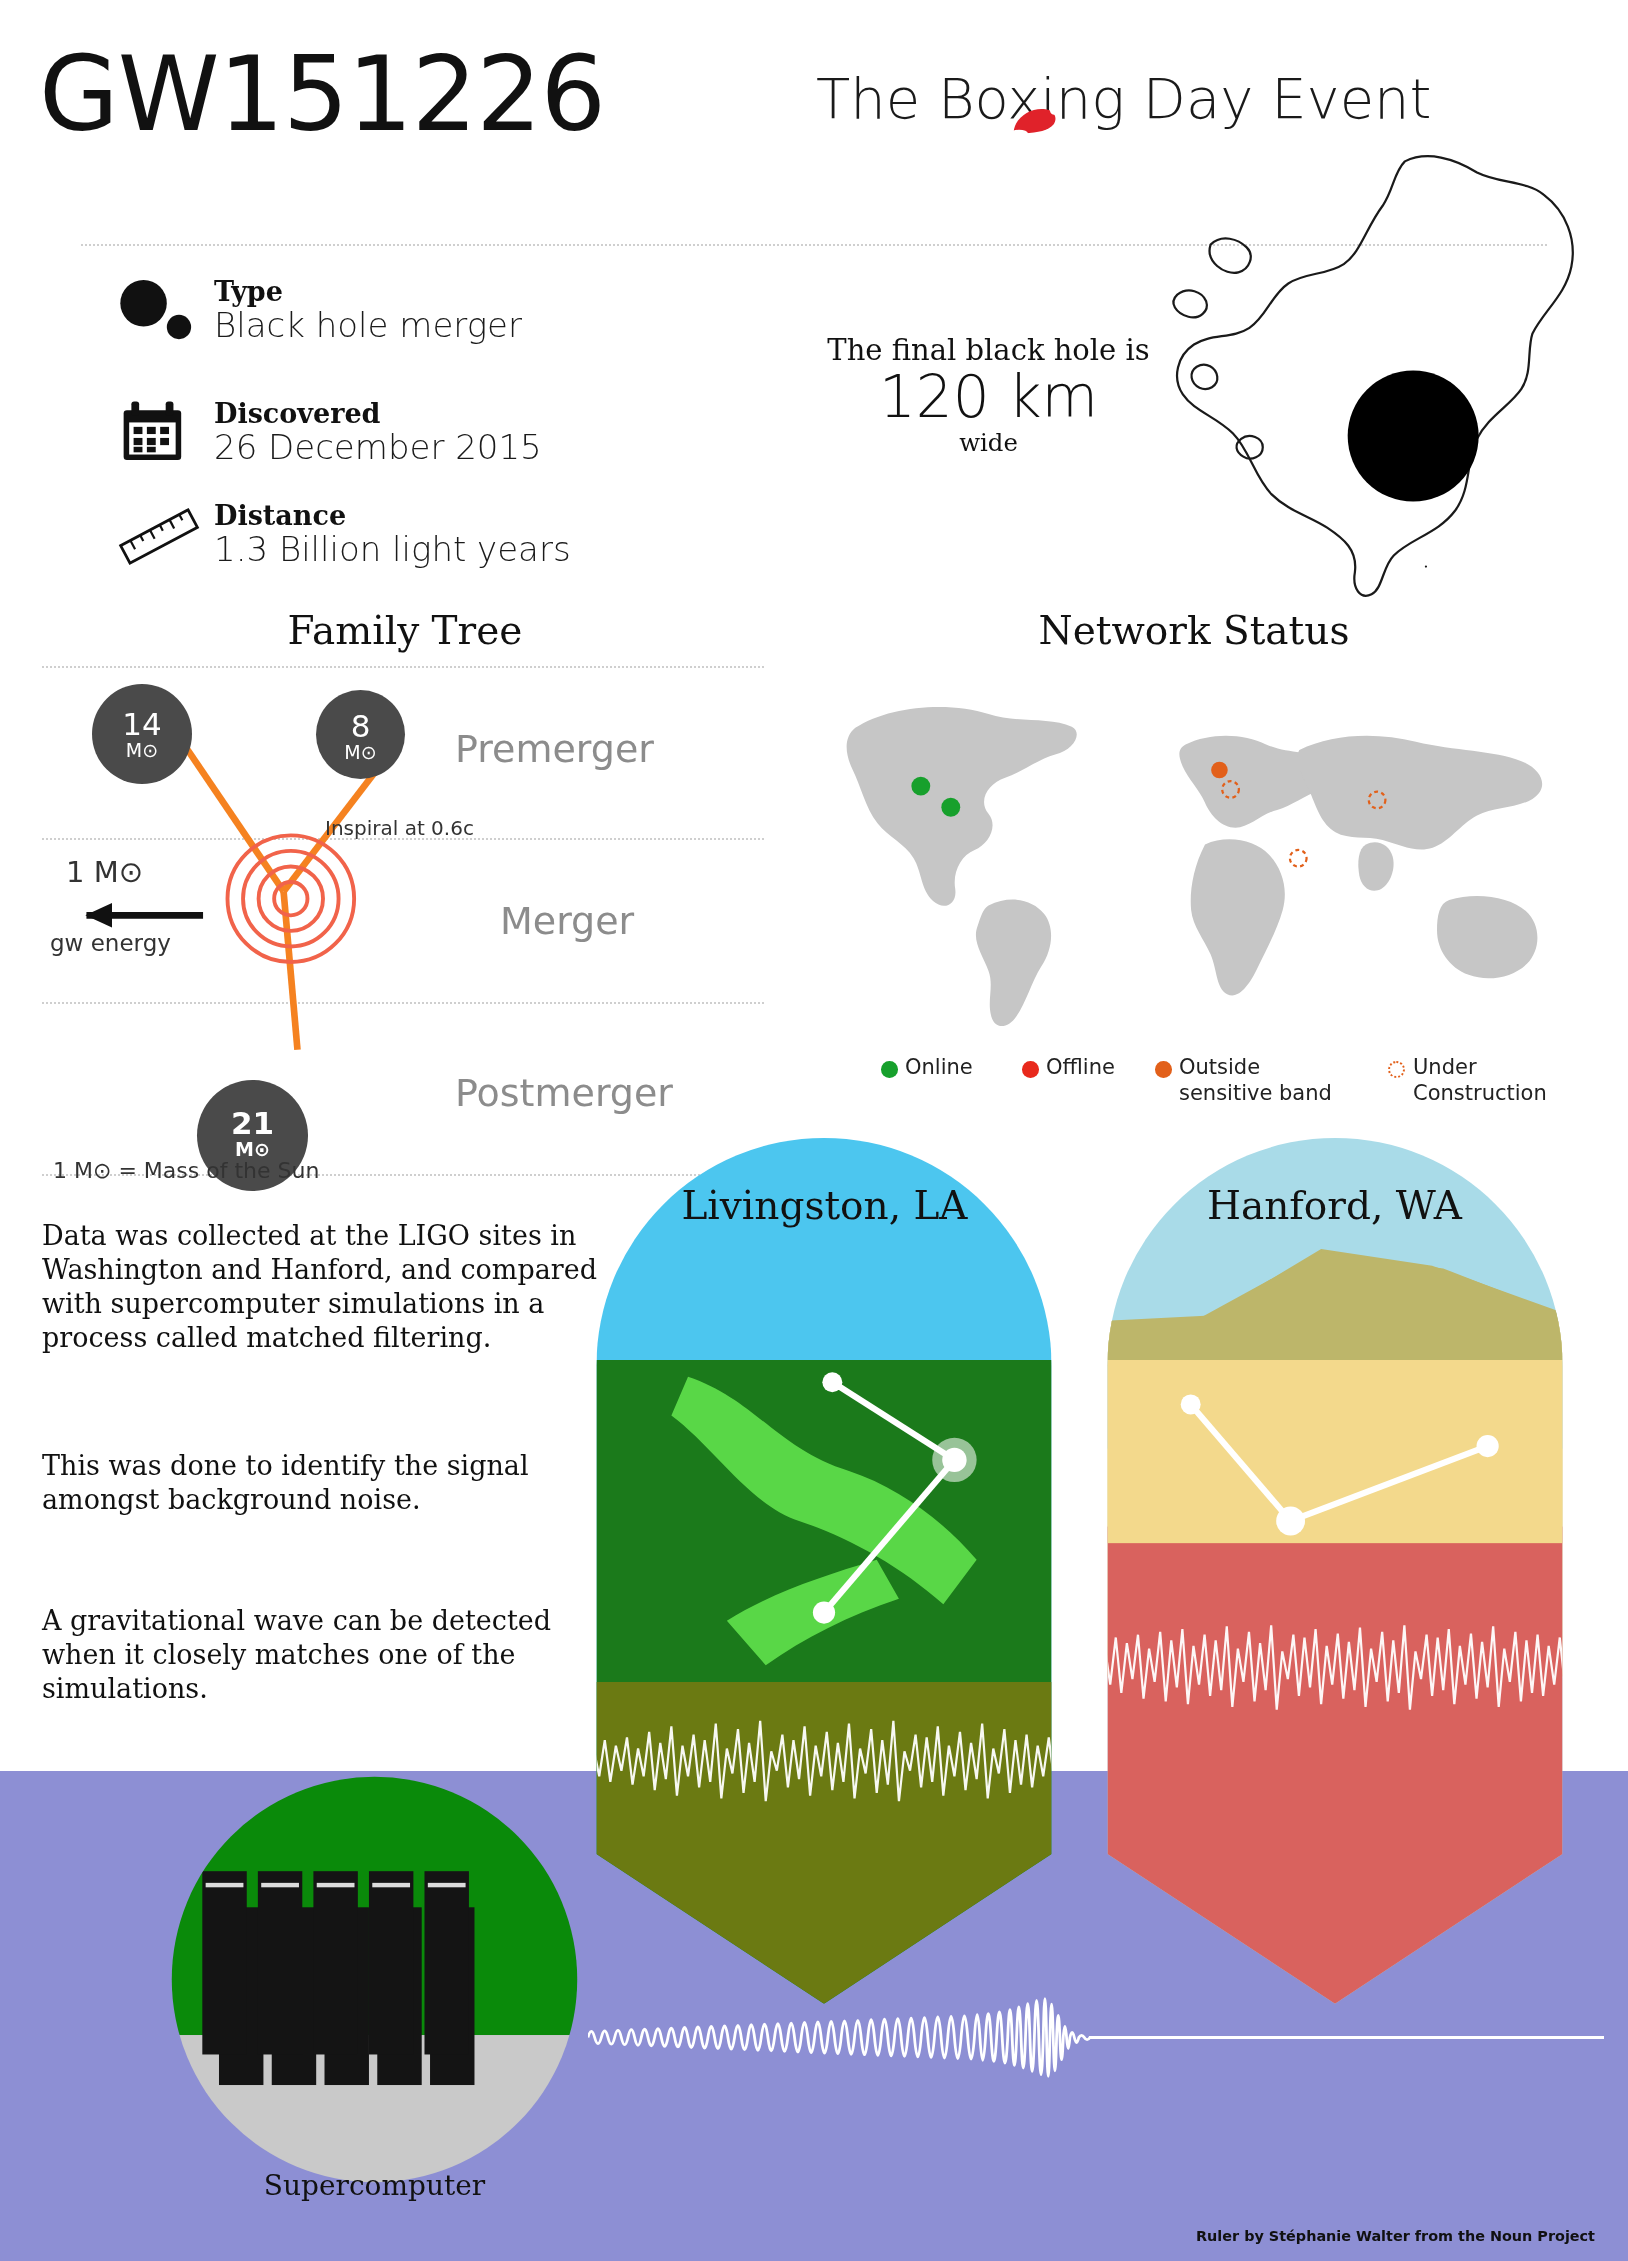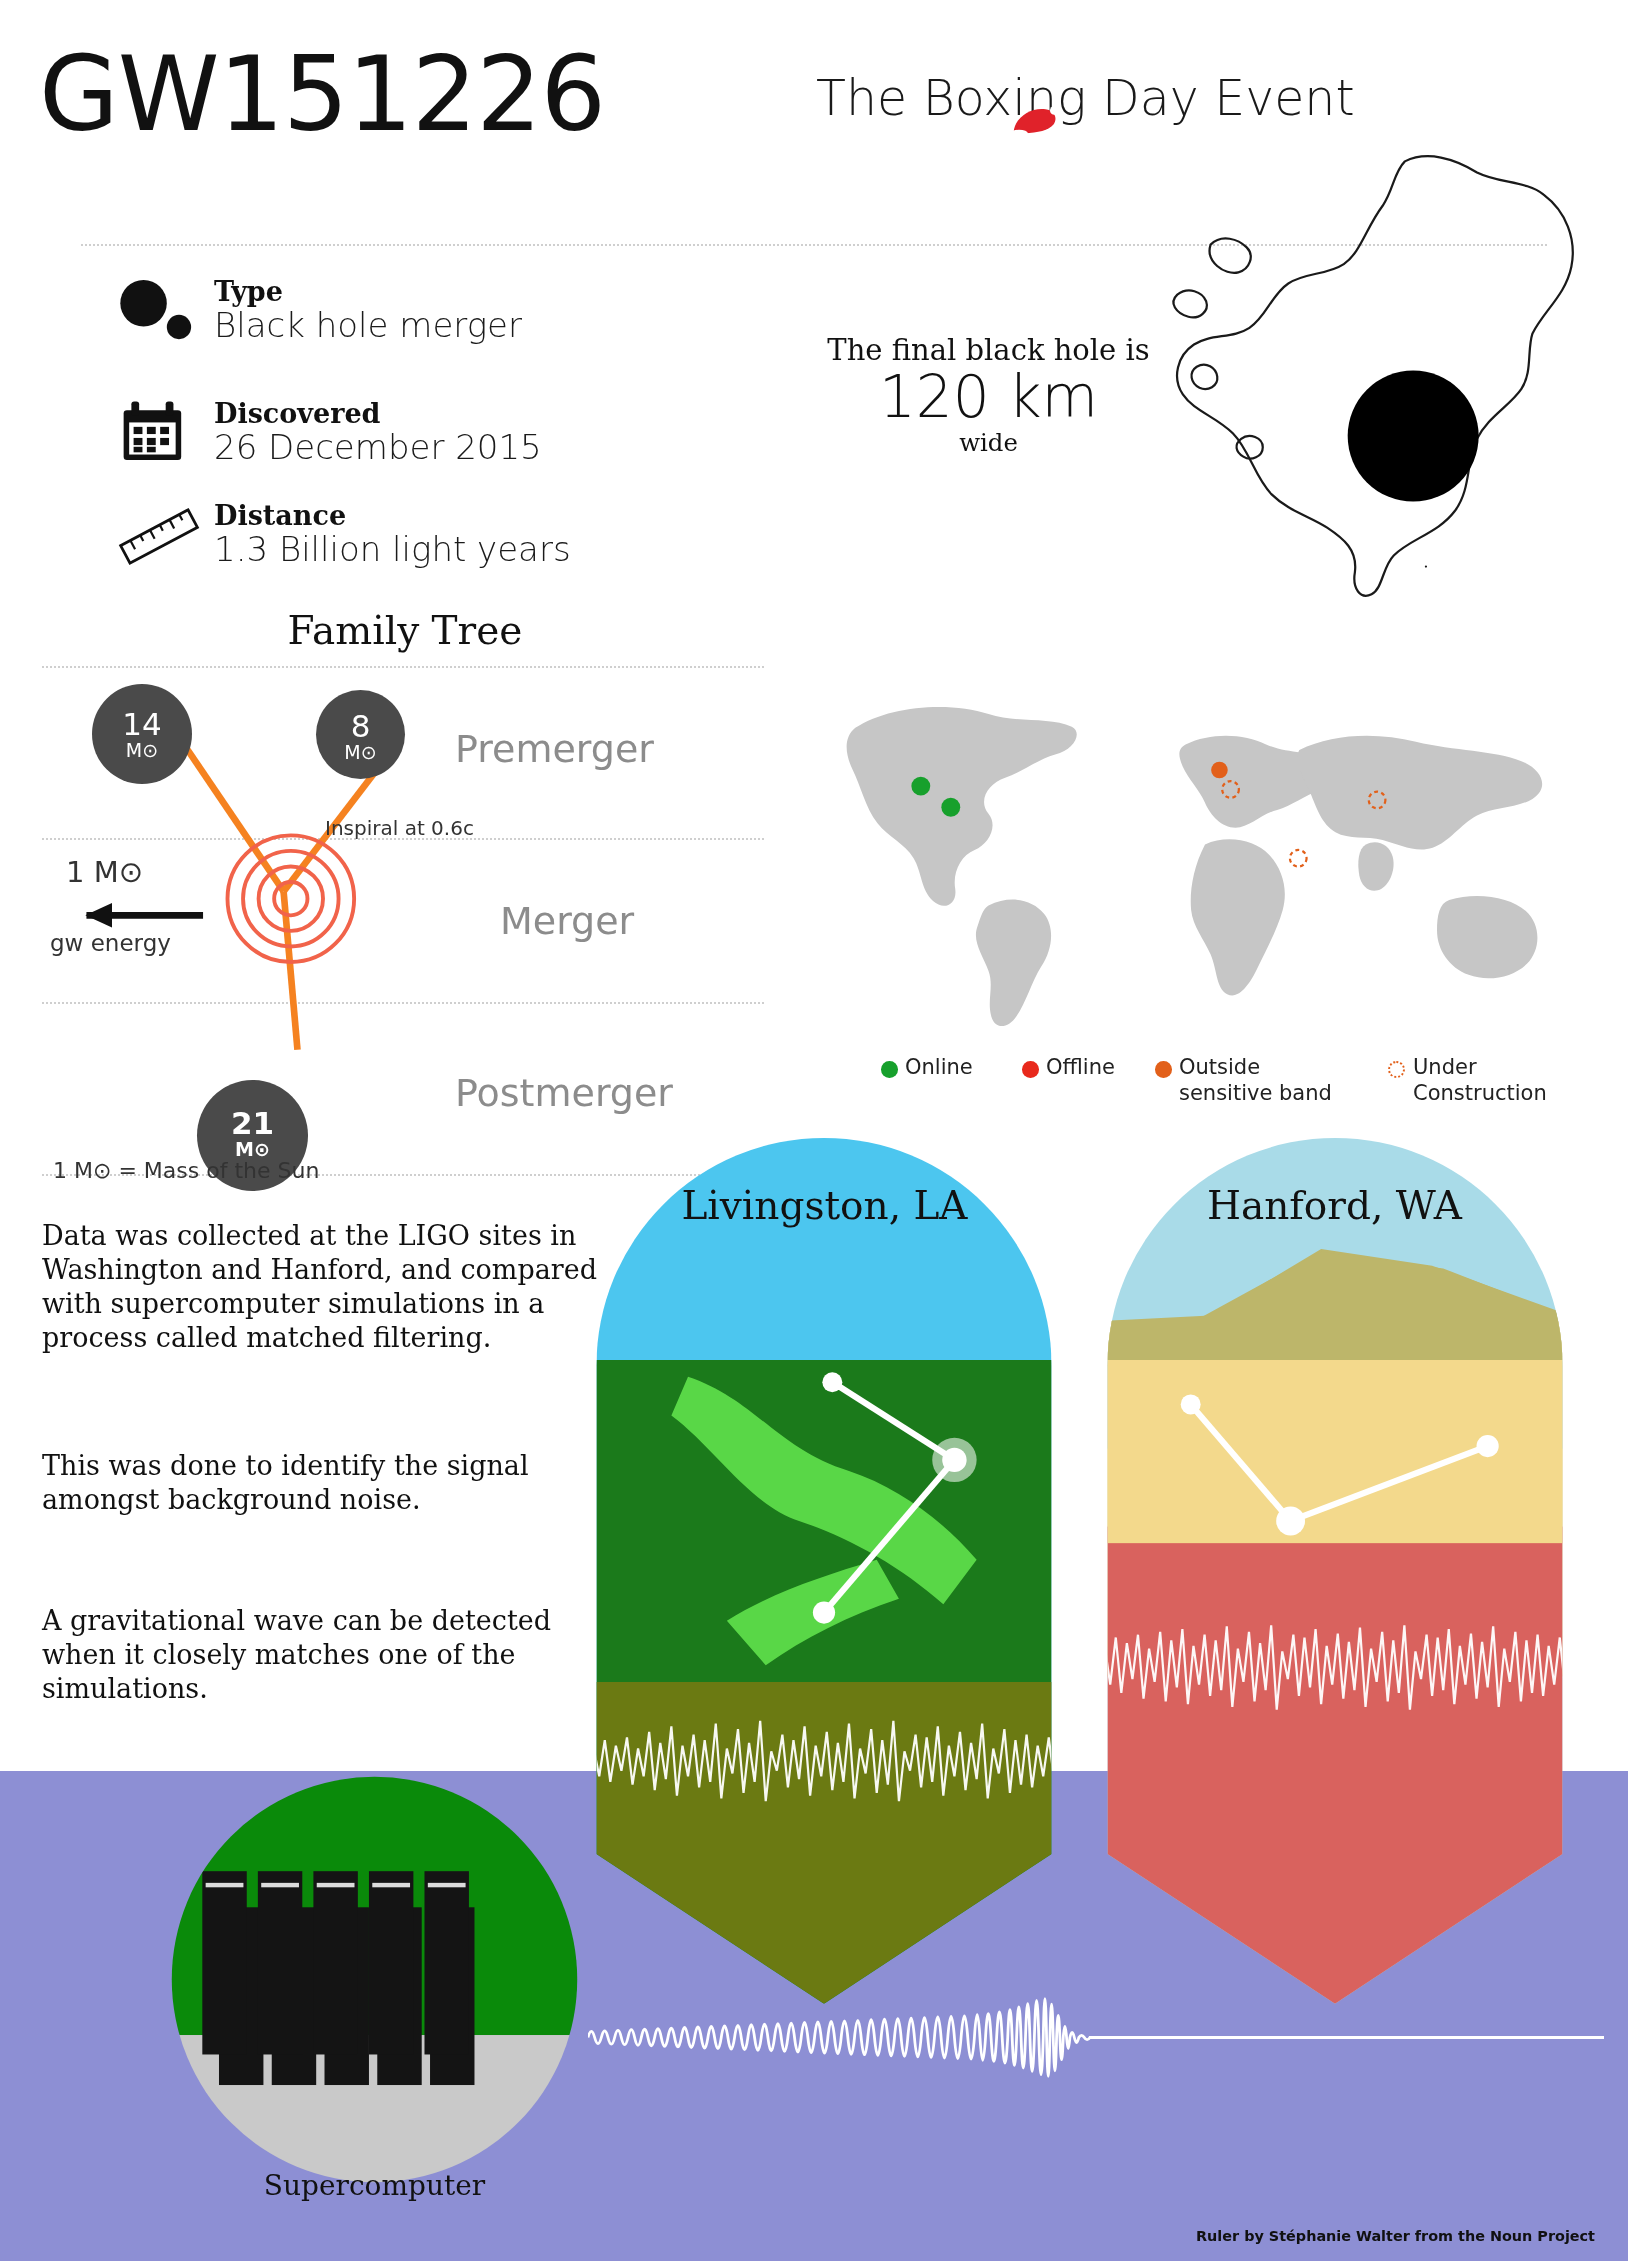--- a/index.html
+++ b/index.html
@@ -16,21 +16,21 @@
   
   .title-row{position:absolute;left:39px;top:39px;width:1554px;height:111px;}
   .title-main{
     position:absolute;left:0;top:0;
     font-size:103px;font-weight:400;letter-spacing:-1.1px;
     font-family:"DejaVu Sans", sans-serif;
     line-height:111px;
   }
   .title-sub{
     position:absolute;left:777px;top:10px;
-    font-size:49px;font-weight:300;
+    font-size:56px;font-weight:300;
     font-family:"DejaVu Sans", sans-serif;
     line-height:100px;color:#1a1a1a;
   }
   .santa-hat{position:absolute;left:970px;top:67px;width:50px;height:32px;}
 
   .dotline{
     position:absolute;height:0;border-top:2.8px dotted #cfcfcf;
   }
 
   
@@ -228,20 +228,21 @@
 
   <div class="stagelabel" style="left:455px;top:727px;">Premerger</div>
   <div class="stagelabel" style="left:500px;top:899px;">Merger</div>
   <div class="stagelabel" style="left:455px;top:1071px;">Postmerger</div>
 
   <div class="smalltext" style="left:325px;top:816px;">Inspiral at 0.6c</div>
   <div class="smalltext" style="left:66px;top:855px;font-size:29px;">1 M⊙</div>
   <div class="smalltext" style="left:50px;top:930px;font-size:23px;">gw energy</div>
   <div class="smalltext" style="left:53px;top:1158px;font-size:22px;">1 M⊙ = Mass of the Sun</div>
 
+  <div class="section-head" style="left:833px;top:608px;width:722px;">Network Status</div>
 
   <svg style="position:absolute;left:822px;top:661px;width:766px;height:389px;" viewBox="0 0 1380 700">
     <g fill="#c6c6c6">
       <path d="M60 120 C120 80 230 72 300 95 C350 112 410 100 450 118 C470 128 455 160 420 168
                C390 176 360 200 330 210 C300 220 280 250 300 275 C318 297 300 330 275 340
                C250 350 235 380 240 410 C244 438 220 450 200 432 C178 412 180 380 165 355
                C148 327 120 318 100 292 C78 264 70 225 55 195 C42 168 38 138 60 120 Z"></path>
       <path d="M300 440 C340 420 380 430 400 455 C420 480 415 520 395 550 C378 576 368 615 350 640
                C335 662 312 664 305 640 C297 612 310 585 300 558 C290 530 270 505 280 478 C286 460 290 446 300 440 Z"></path>
       <path d="M655 150 C700 128 760 130 800 150 C840 168 880 160 910 178 C938 195 930 225 900 232

